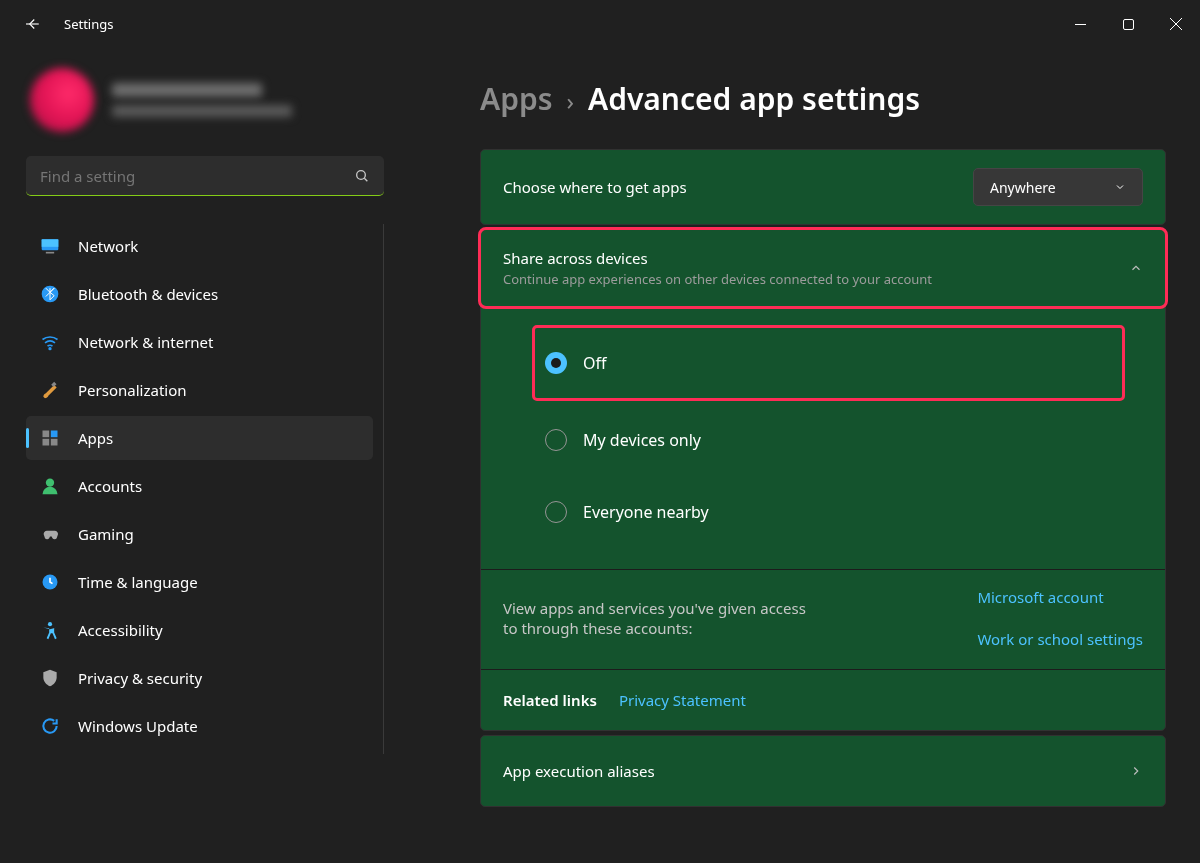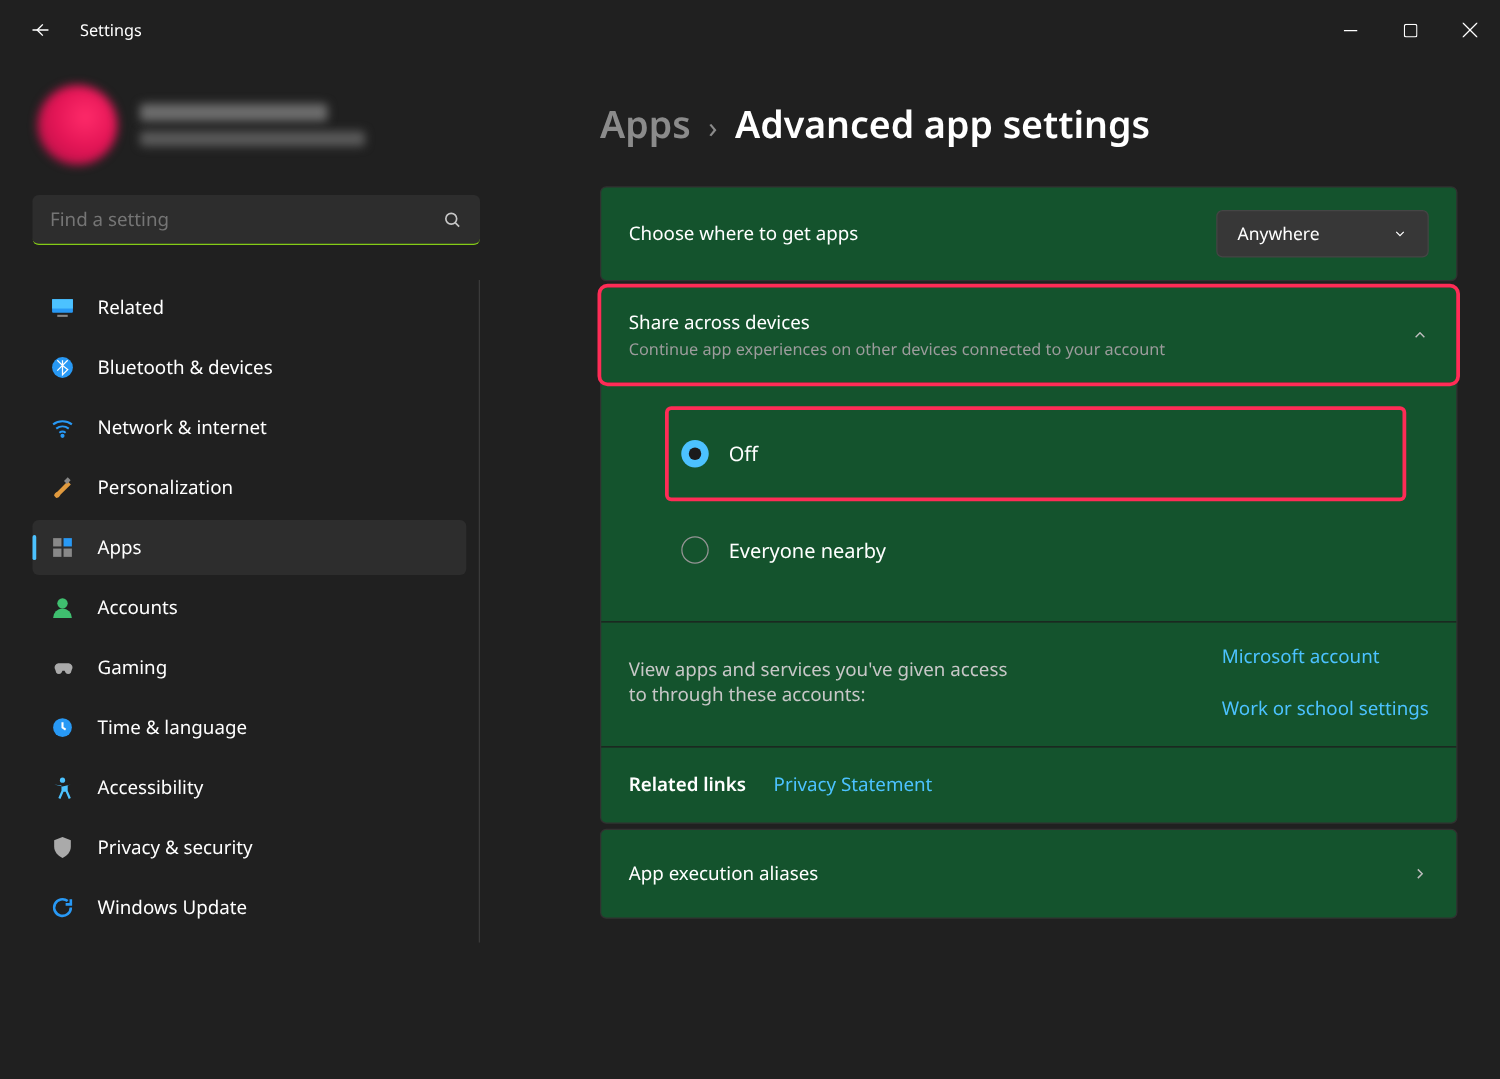--- a/index.html
+++ b/index.html
@@ -313,21 +313,21 @@
 
     <div class="nav">
       <div class="nav-item">
         <span class="nav-icon">
           <svg width="20" height="20" viewBox="0 0 24 24">
               <rect x="2" y="4" width="20" height="13" rx="1" fill="#2899f5"></rect>
               <rect x="2" y="4" width="20" height="9" fill="#4cc2ff"></rect>
               <rect x="7" y="19" width="10" height="2" fill="#888"></rect>
             </svg>
         </span>
-        <span class="nav-label">Related</span>
+        <span class="nav-label">Network</span>
       </div>
       <div class="nav-item">
         <span class="nav-icon">
           <svg width="20" height="20" viewBox="0 0 24 24">
               <circle cx="12" cy="12" r="10" fill="#2899f5"></circle>
               <path d="M12 5v14l5-5-5-4 5-5-5 5-5-5m0 10 5-5" stroke="#fff" stroke-width="1.2" fill="none"></path>
             </svg>
         </span>
         <span class="nav-label">Bluetooth &amp; devices</span>
       </div>
@@ -449,20 +449,24 @@
 
       <div class="radio-block">
         <div class="radio-hl-box">
           <label class="radio-opt selected">
             <span class="radio-circle"></span>
             <span>Off</span>
           </label>
         </div>
         <label class="radio-opt" style="margin-top:6px;">
           <span class="radio-circle"></span>
+          <span>My devices only</span>
+        </label>
+        <label class="radio-opt" style="margin-top:6px;">
+          <span class="radio-circle"></span>
           <span>Everyone nearby</span>
         </label>
       </div>
 
       <div class="subpanel">
         <div class="label">View apps and services you've given access to through these accounts:</div>
         <div class="flex-fill"></div>
         <div class="links-col">
           <a class="link">Microsoft account</a>
           <a class="link">Work or school settings</a>

